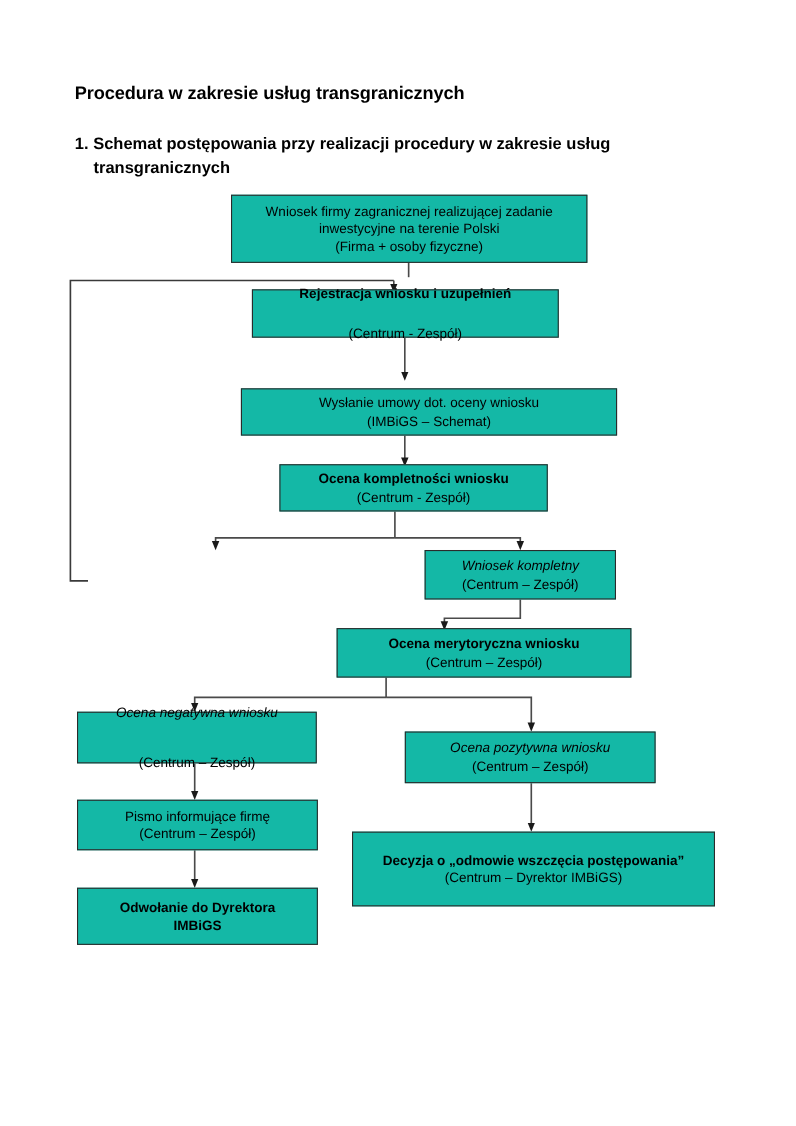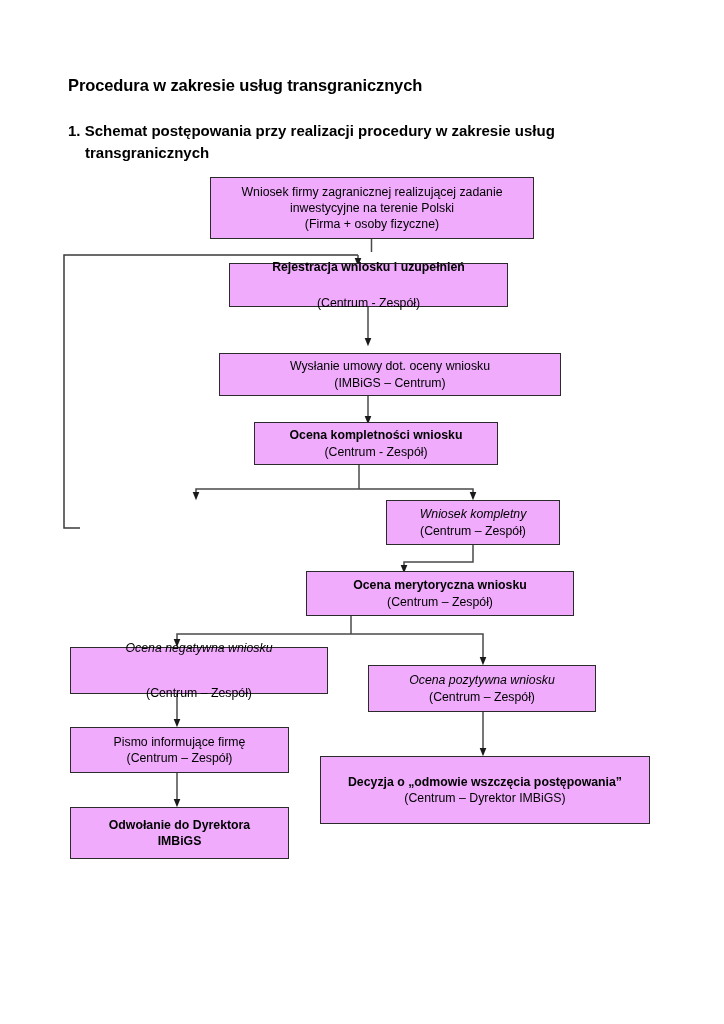--- a/index.html
+++ b/index.html
@@ -52,21 +52,21 @@
     position: absolute;
     left: 0; top: 0;
     width: 724px;
     height: 1024px;
     pointer-events: none;
   }
   .node {
     position: absolute;
     box-sizing: border-box;
     border: 1.2px solid #2b2b2b;
-    background: #f0abfc;
+    background: #14b8a6;
     display: flex;
     flex-direction: column;
     align-items: center;
     justify-content: center;
     text-align: center;
     font-size: 12.3px;
     line-height: 1.32;
     padding: 2px 6px;
   }
   .node .ln { display: block; white-space: nowrap; }
@@ -132,40 +132,40 @@
     <span class="ln n">(Firma + osoby fizyczne)</span>
   </div>
 
   <div class="node" style="left:229px; top:251px; width:279px; height:44px;gap:20px;">
     <span class="ln b">Rejestracja wniosku i uzupełnień</span>
     <span class="ln n">(Centrum - Zespół)</span>
   </div>
 
   <div class="node" style="left:219px; top:341px; width:342px; height:43px;">
     <span class="ln n">Wysłanie umowy dot. oceny wniosku</span>
-    <span class="ln n">(IMBiGS – Centrum)</span>
+    <span class="ln n">(IMBiGS – Schemat)</span>
   </div>
 
   <div class="node" style="left:254px; top:410px; width:244px; height:43px;">
     <span class="ln b">Ocena kompletności wniosku</span>
     <span class="ln n">(Centrum - Zespół)</span>
   </div>
 
 
   <div class="node" style="left:386px; top:488px; width:174px; height:45px;">
     <span class="ln i">Wniosek kompletny</span>
     <span class="ln n">(Centrum – Zespół)</span>
   </div>
 
   <div class="node" style="left:306px; top:559px; width:268px; height:45px;">
     <span class="ln b">Ocena merytoryczna wniosku</span>
     <span class="ln n">(Centrum – Zespół)</span>
   </div>
 
-  <div class="node" style="left:70px; top:635px; width:258px; height:47px;gap:28px;">
+  <div class="node" style="left:70px; top:635px; width:218px; height:47px;gap:28px;">
     <span class="ln i">Ocena negatywna wniosku</span>
     <span class="ln n">(Centrum – Zespół)</span>
   </div>
 
   <div class="node" style="left:368px; top:653px; width:228px; height:47px;">
     <span class="ln i">Ocena pozytywna wniosku</span>
     <span class="ln n">(Centrum – Zespół)</span>
   </div>
 
   <div class="node" style="left:70px; top:715px; width:219px; height:46px;">

